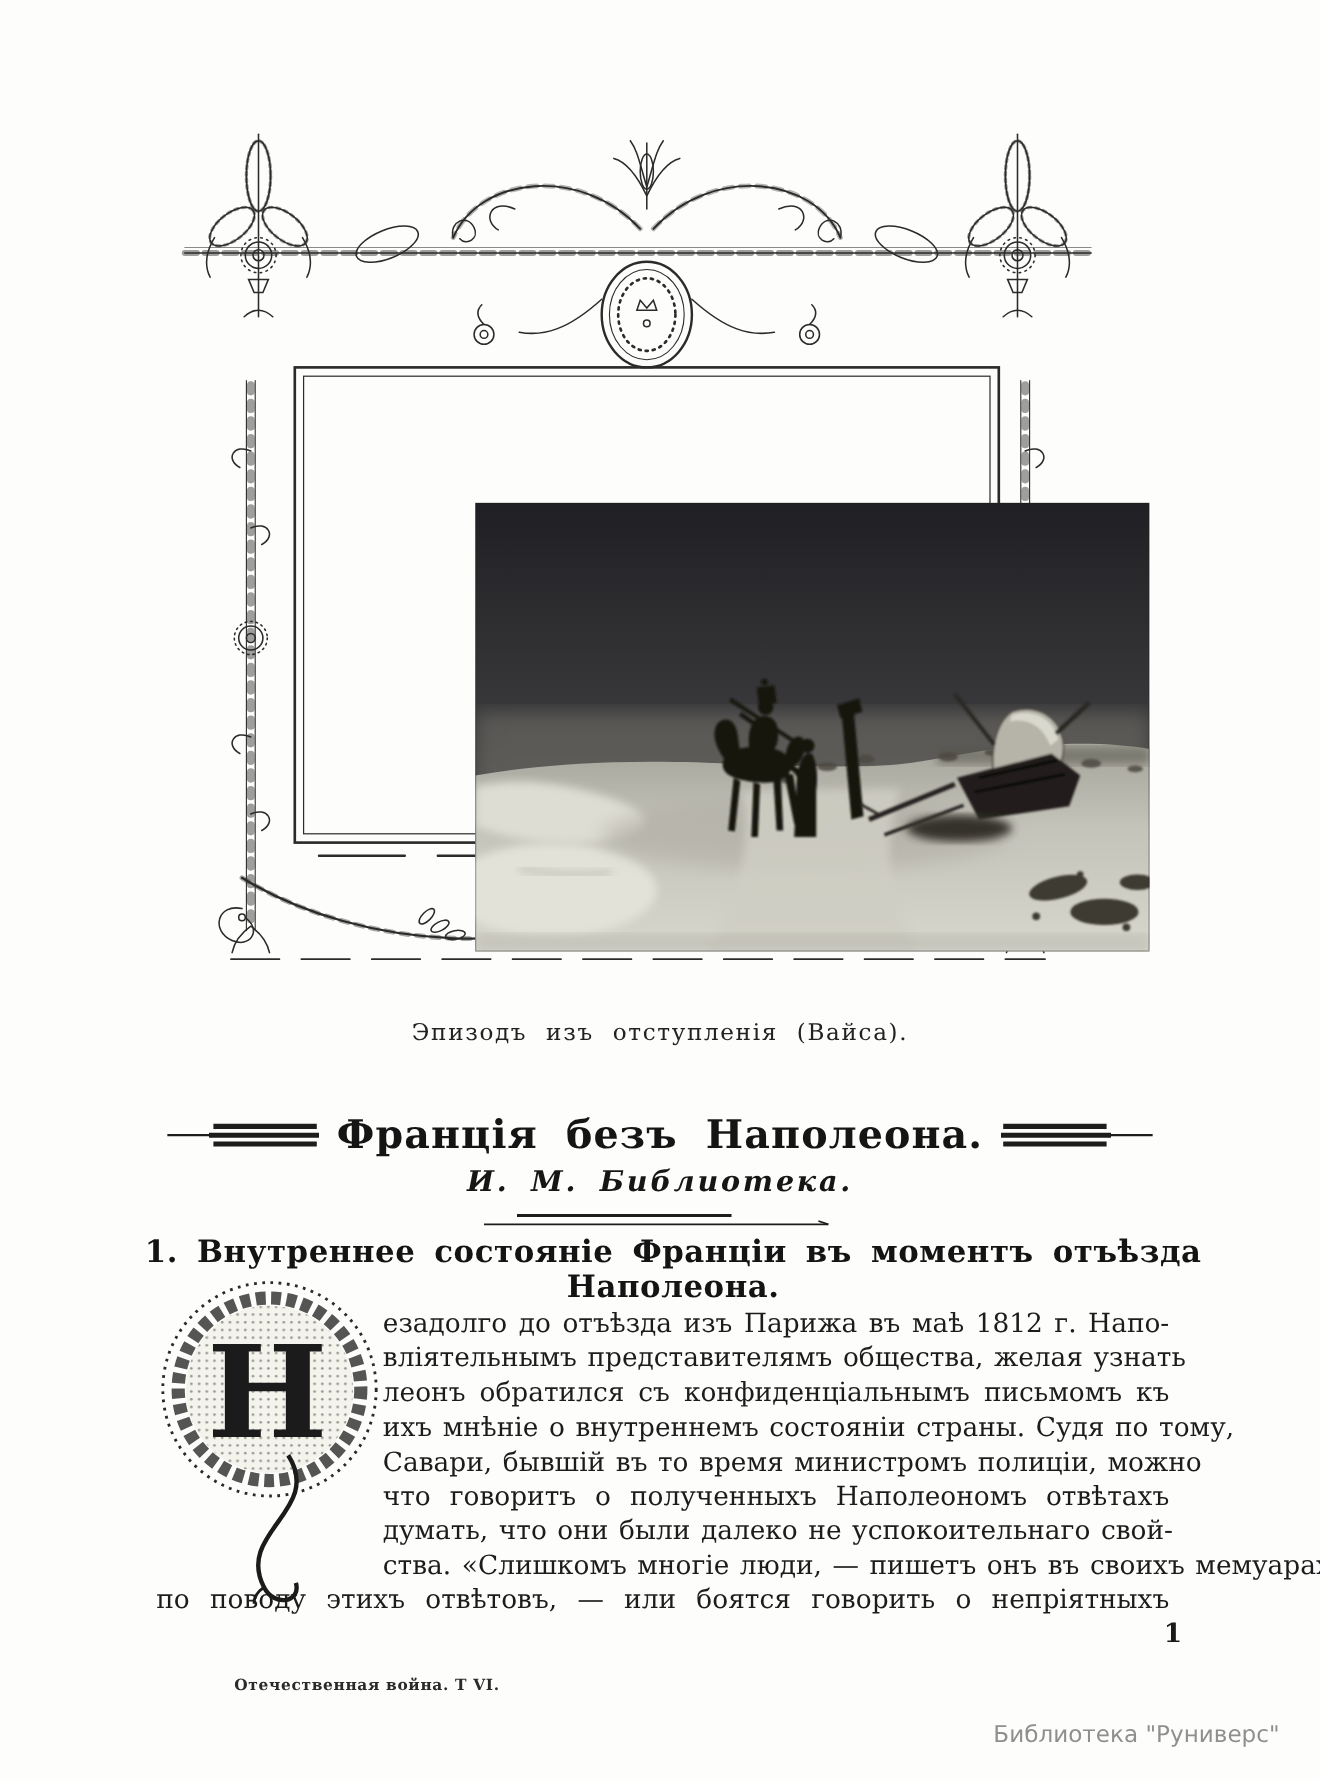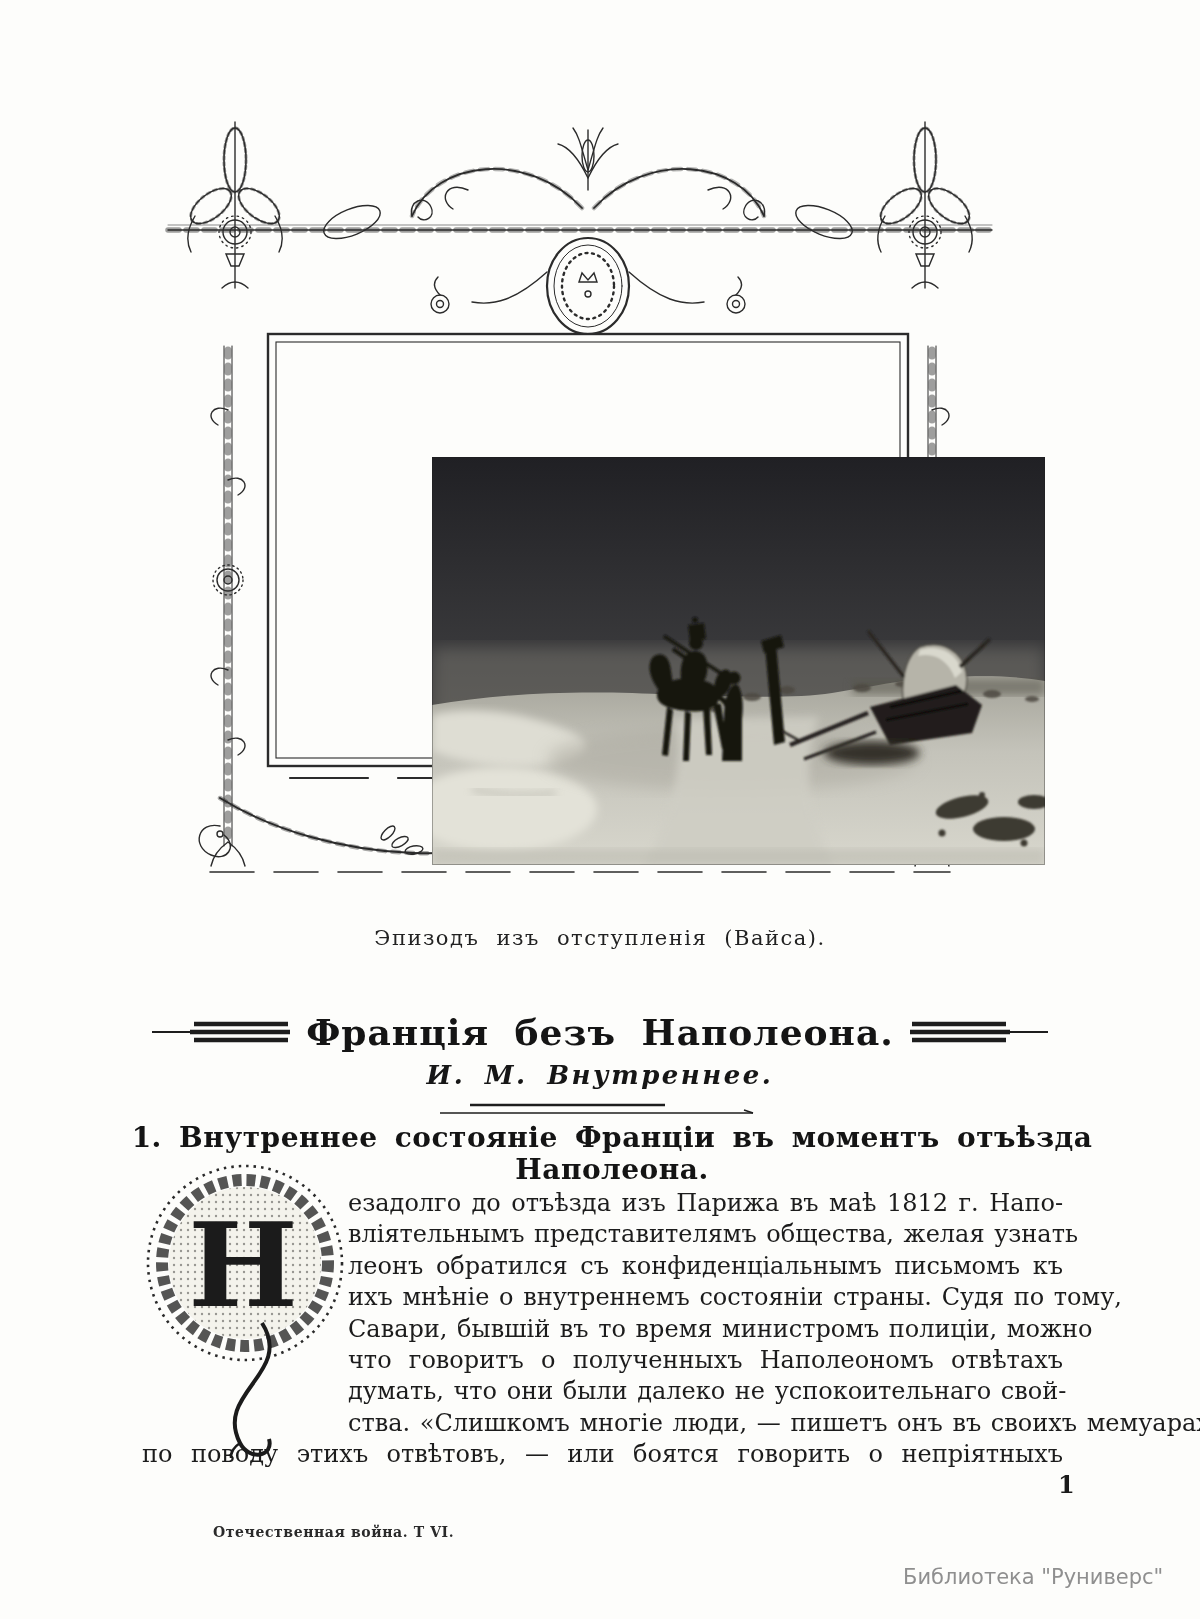--- a/index.html
+++ b/index.html
@@ -287,21 +287,21 @@
       <path d="M0,13 H80" stroke-width="2"></path>
       <path d="M42,5 H136 M38,13 H138 M42,21 H136" stroke-width="4.6"></path>
     </svg>
     <div class="title-text">Франція безъ Наполеона.</div>
     <svg class="flourish right" viewBox="0 0 138 26" stroke="#1d1d1d" fill="none">
       <path d="M0,13 H80" stroke-width="2"></path>
       <path d="M42,5 H136 M38,13 H138 M42,21 H136" stroke-width="4.6"></path>
     </svg>
   </div>
 
-  <div class="author">И. М. Внутреннее.</div>
+  <div class="author">И. М. Библиотека.</div>
   <div class="author-rule">
     <svg width="330" height="20" viewBox="0 0 330 20" stroke="#1d1d1d" fill="none">
       <path d="M35,5 H230" stroke-width="2.6"></path>
       <path d="M5,13 H318" stroke-width="1.6"></path>
       <path d="M318,13 l-9,-3" stroke-width="1.6"></path>
     </svg>
   </div>
 
   <div class="heading">
     <div>1. Внутреннее состояніе Франціи въ моментъ отъѣзда</div>

